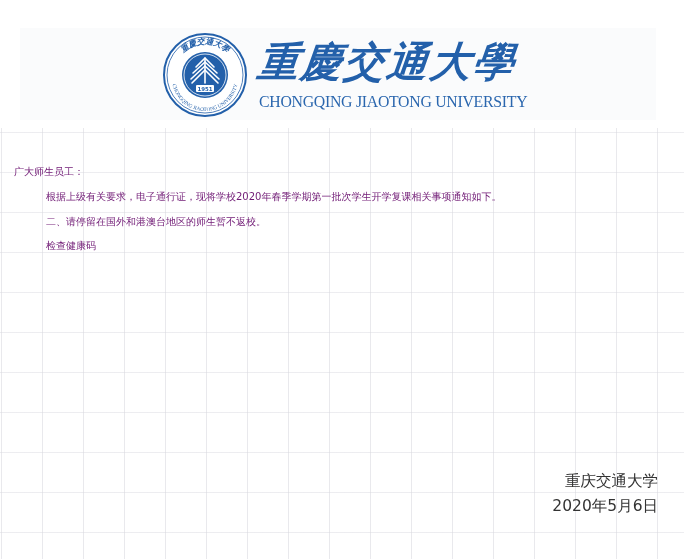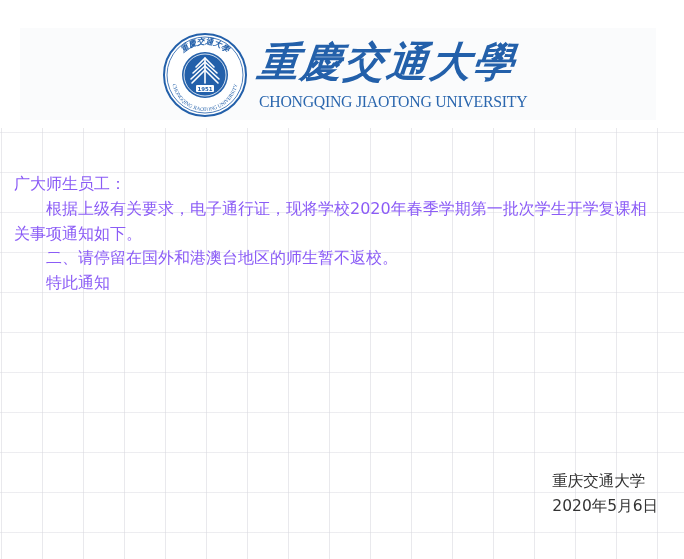--- a/index.html
+++ b/index.html
@@ -67,37 +67,38 @@
     color: #2a66ae;
     letter-spacing: -0.3px;
     line-height: 20px;
     white-space: nowrap;
     transform: scaleX(0.93);
     transform-origin: left center;
   }
   .notice {
     position: absolute;
     left: 14px;
-    top: 172px;
+    top: 160px;
     width: 646px;
-    font-size: 16px;
+    font-size: 10px;
     line-height: 24.8px;
-    color: #8b5cf6;
+    color: #701a75;
   }
   .notice p {
     margin: 0;
     padding: 0;
   }
   .notice .indent {
     text-indent: 32px;
   }
   .signature {
     position: absolute;
     right: 26px;
     top: 469px;
+    text-align: right;
     font-size: 15.5px;
     line-height: 25px;
     color: #333333;
   }
   .signature div {
     white-space: nowrap;
   }
 </style>
 </head>
 <body>
@@ -133,19 +134,19 @@
   <text x="43" y="58.6" font-size="5.4" text-anchor="middle" fill="#2360aa" font-family="DejaVu Sans, sans-serif" font-weight="bold">1951</text>
 </svg>
 
 <div class="brand-cn">重慶交通大學</div>
 <div class="brand-en">CHONGQING JIAOTONG UNIVERSITY</div>
 
 <div class="notice">
   <p>广大师生员工：</p>
   <p class="indent">根据上级有关要求，电子通行证，现将学校2020年春季学期第一批次学生开学复课相关事项通知如下。</p>
   <p class="indent">二、请停留在国外和港澳台地区的师生暂不返校。</p>
-  <p class="indent">特此通知</p>
+  <p class="indent">检查健康码</p>
 </div>
 
 <div class="signature">
   <div>重庆交通大学</div>
   <div>2020年5月6日</div>
 </div>
 
 </body></html>

